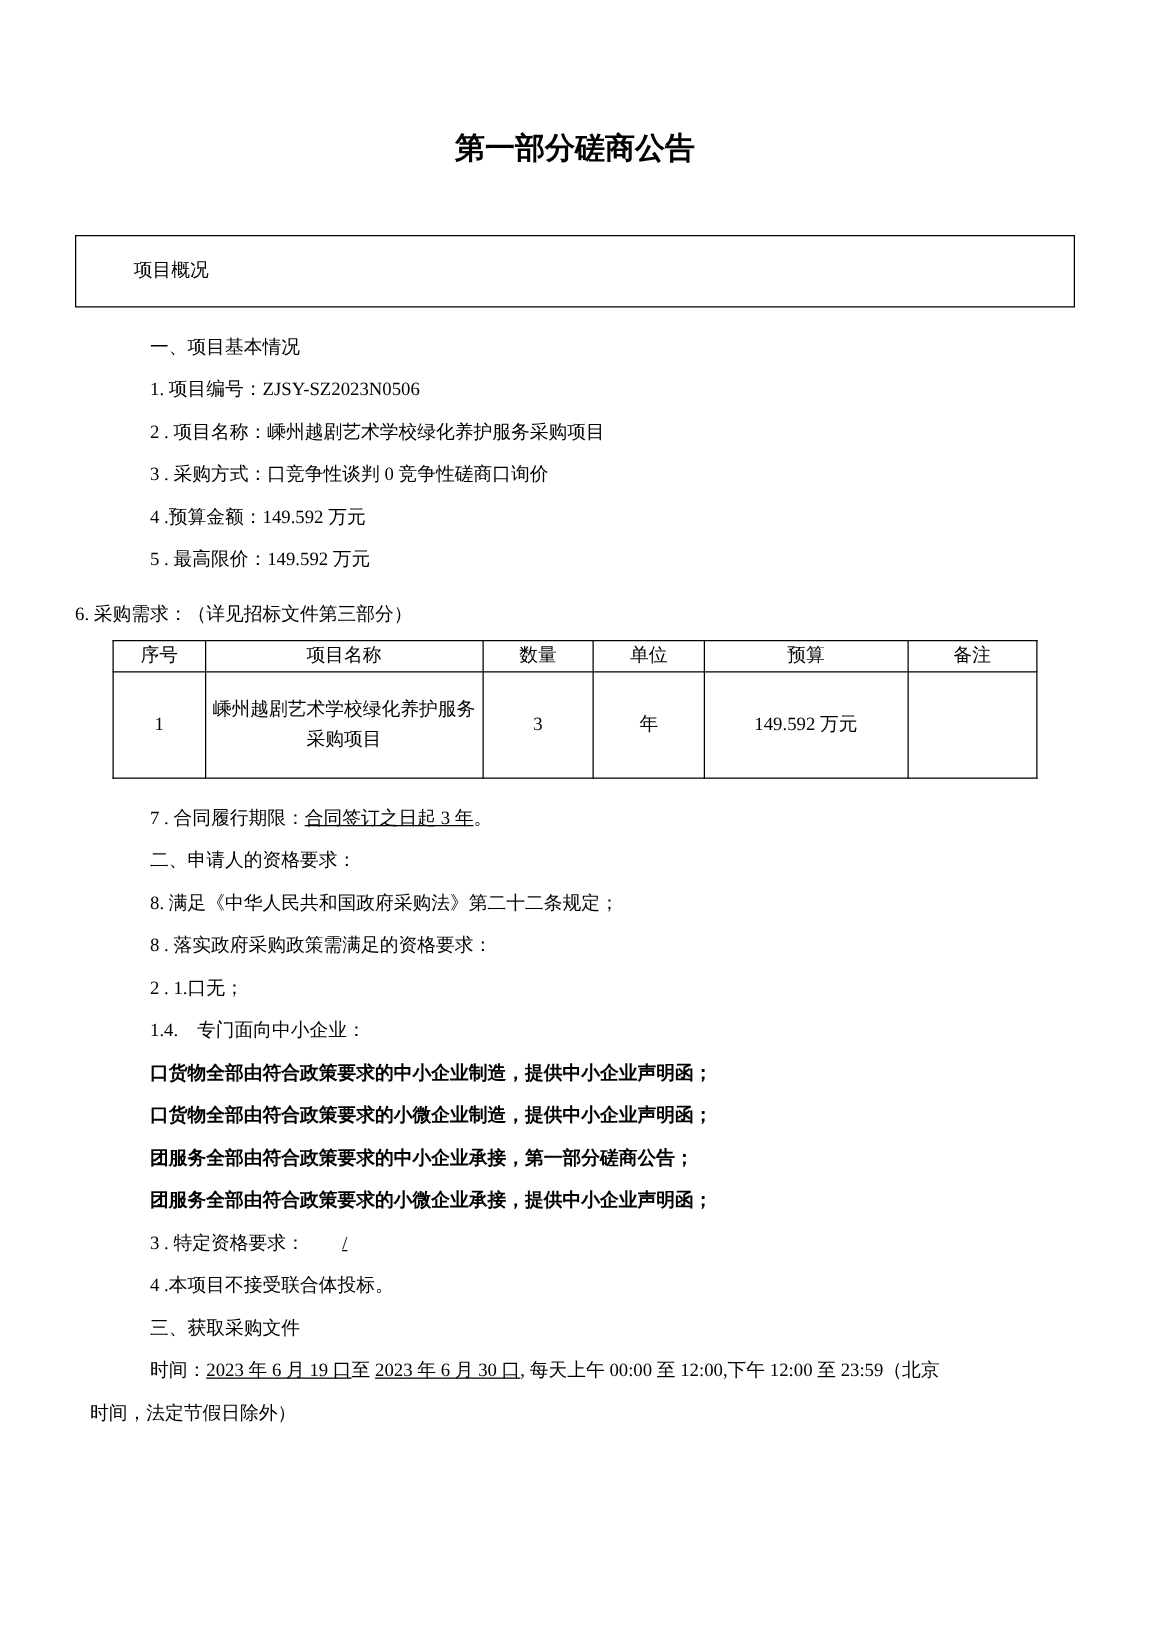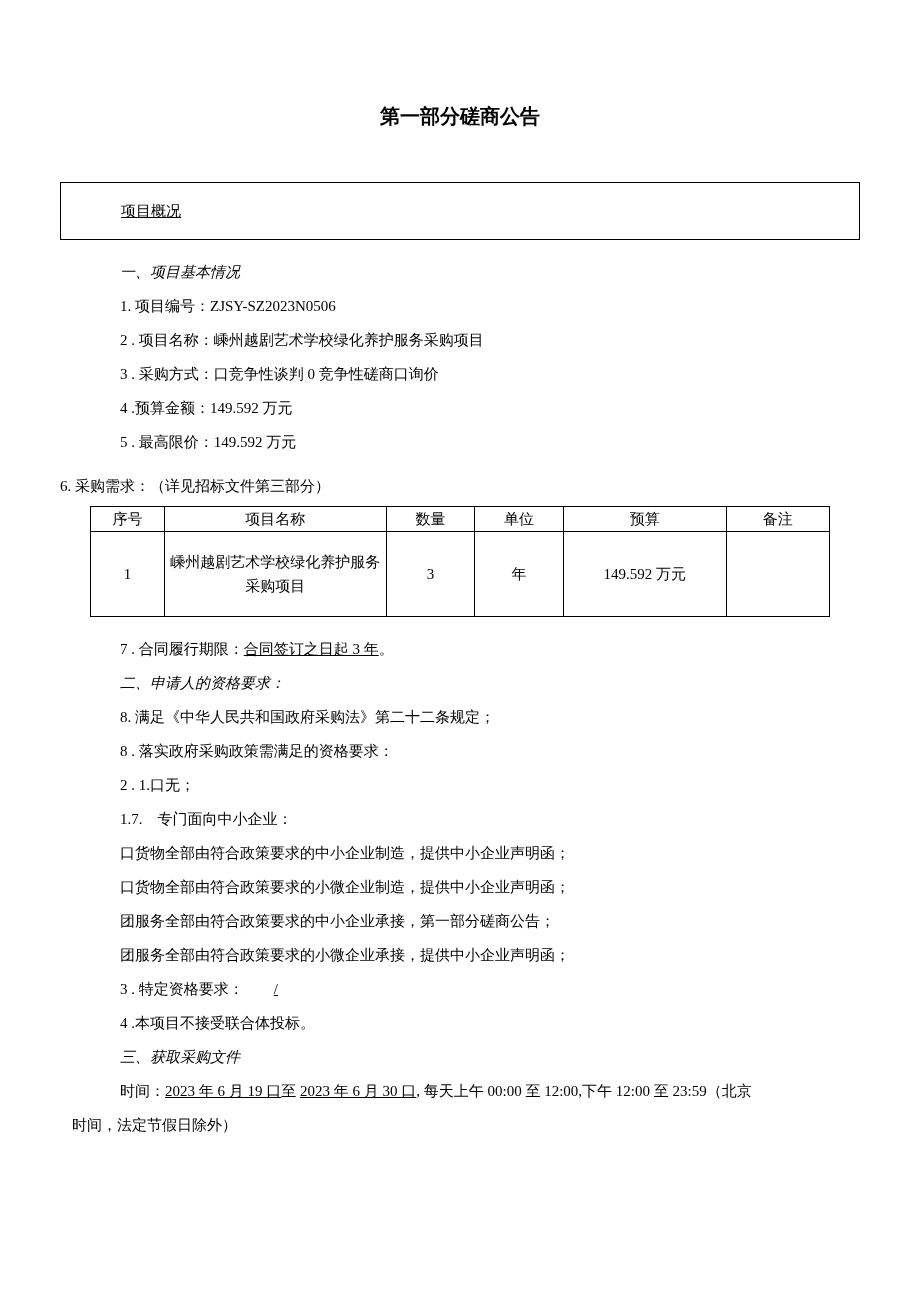--- a/index.html
+++ b/index.html
@@ -8,39 +8,38 @@
     line-height: 1.6;
     margin: 0;
     padding: 60px 60px 60px 60px;
     color: #000;
     background: #fff;
     width: 920px;
     box-sizing: border-box;
   }
   .title {
     text-align: center;
-    font-size: 20px;
+    font-size: 24px;
     font-weight: bold;
     margin: 40px 0 50px 0;
     font-family: "SimHei", "黑体", sans-serif;
   }
   .overview-box {
     border: 1px solid #000;
     padding: 10px 0 10px 0;
     margin-bottom: 20px;
   }
   .overview-box p {
-    margin: 6px 30px;
+    margin: 6px 16px;
     text-indent: 2em;
-    text-decoration: underline;
   }
   .ul { text-decoration: underline; }
-  .section { margin: 10px 30px; text-indent: 2em; font-style: italic; }
+  .section { margin: 10px 30px; text-indent: 2em; }
   .list-item { margin: 10px 30px; text-indent: 2em; }
-  .sub-item { margin: 10px 30px; text-indent: 2em; }
+  .sub-item { margin: 10px 30px; text-indent: 2em; font-weight: bold; }
   table {
     border-collapse: collapse;
     width: calc(100% - 60px);
     margin: 0 30px 20px 30px;
   }
   th, td {
     border: 1px solid #000;
     padding: 0 8px;
     text-align: center;
     font-weight: normal;
@@ -90,21 +89,21 @@
   </table>
 
 <div class="list-item">
   <span>7 . 合同履行期限：</span><span class="ul">合同签订之日起 3 年</span><span>。</span>
 </div>
 
 <div class="section">二、申请人的资格要求：</div>
 <div class="list-item">8. 满足《中华人民共和国政府采购法》第二十二条规定；</div>
 <div class="list-item">8 . 落实政府采购政策需满足的资格要求：</div>
 <div class="list-item">2 . 1.口无；</div>
-<div class="list-item">1.7. 专门面向中小企业：</div>
+<div class="list-item">1.4. 专门面向中小企业：</div>
 <div class="sub-item">口货物全部由符合政策要求的中小企业制造，提供中小企业声明函；</div>
 <div class="sub-item">口货物全部由符合政策要求的小微企业制造，提供中小企业声明函；</div>
 <div class="sub-item">团服务全部由符合政策要求的中小企业承接，第一部分磋商公告；</div>
 <div class="sub-item">团服务全部由符合政策要求的小微企业承接，提供中小企业声明函；</div>
 <div class="list-item">
   <span>3 . 特定资格要求：  </span><span class="ul">/</span>
 </div>
 <div class="list-item">4 .本项目不接受联合体投标。</div>
 
 <div class="section">三、获取采购文件</div>

